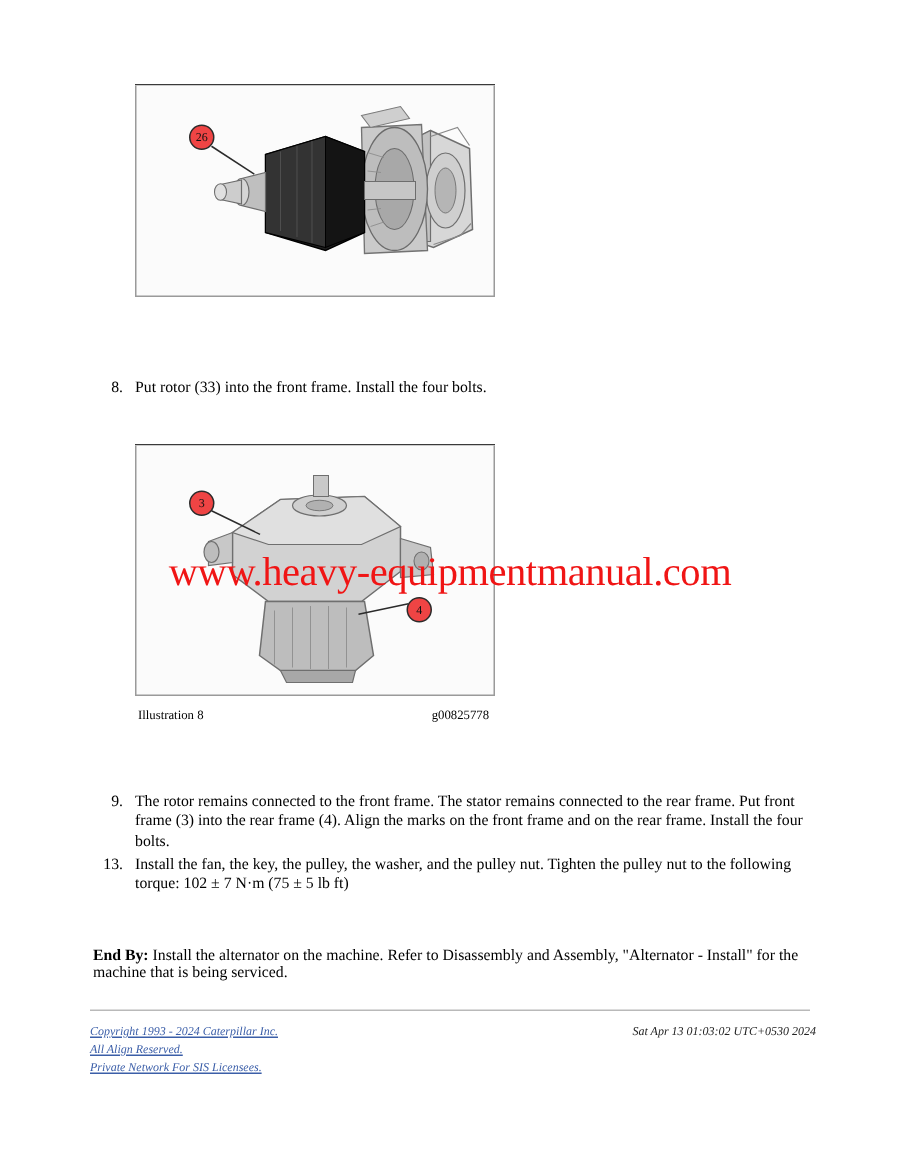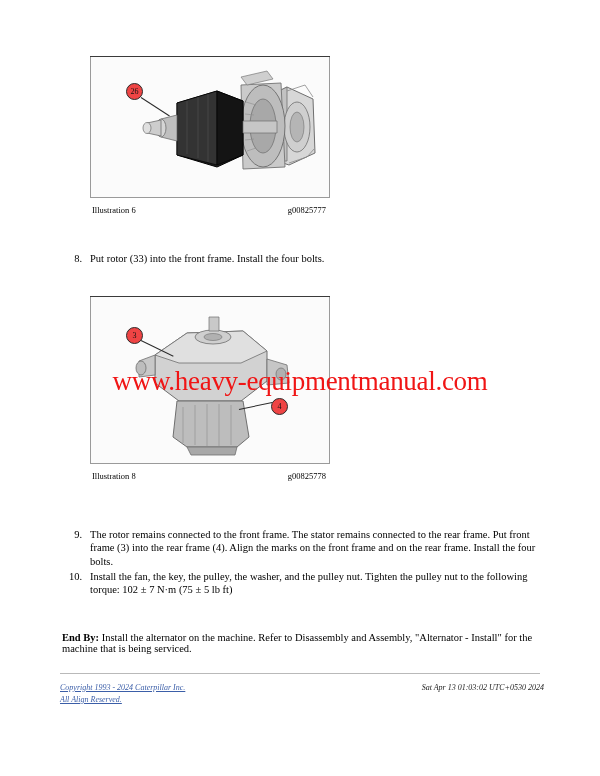--- a/index.html
+++ b/index.html
@@ -207,24 +207,20 @@
         <path d="M56 66 L70 63 L70 79 L56 76 Z" fill="#cdcdcd" stroke="#6d6d6d" stroke-width="0.8"></path>
         <ellipse cx="56" cy="71" rx="4" ry="5.5" fill="#e0e0e0" stroke="#6d6d6d" stroke-width="0.7"></ellipse>
 
         <path d="M152 64 L186 64 L186 76 L152 76 Z" fill="#c6c6c6" stroke="#6d6d6d" stroke-width="0.7"></path>
 
         <path d="M150 20 L176 14 L182 22 L156 28 Z" fill="#cfcfcf" stroke="#7a7a7a" stroke-width="0.7"></path>
       </svg>
       <div class="callout" style="left:35px; top:26px;">26</div>
       <div class="leader" style="left:50px; top:40px; width:34px; transform:rotate(33deg); transform-origin:left center;"></div>
     </div>
-    <div class="fig-caption">
-      <span class="left">Illustration 6</span>
-      <span class="right">g00825777</span>
-    </div>
   </div>
 
   <div class="step" style="left:62px; top:252px; width:478px;">
     <span class="num">8.</span>
     <span class="txt">Put rotor (33) into the front frame. Install the four bolts.</span>
   </div>
 
   <div class="figure" style="top:296px;">
     <div class="fig-rule"></div>
     <div class="fig-frame" style="height:166px;">
@@ -264,35 +260,38 @@
       <span class="right">g00825778</span>
     </div>
   </div>
 
   <div class="step" style="left:62px; top:528px; width:478px;">
     <span class="num">9.</span>
     <span class="txt">The rotor remains connected to the front frame. The stator remains connected to the rear frame. Put front frame (3) into the rear frame (4). Align the marks on the front frame and on the rear frame. Install the four bolts.</span>
   </div>
 
   <div class="step" style="left:62px; top:570px; width:478px;">
-    <span class="num">10.</span>
+    <span class="num">13.</span>
     <span class="txt">Install the fan, the key, the pulley, the washer, and the pulley nut. Tighten the pulley nut to the following torque: 102 ± 7 N·m (75 ± 5 lb ft)</span>
   </div>
 
 
   <div class="endby">
     <b>End By:</b><span> Install the alternator on the machine. Refer to Disassembly and Assembly, "Alternator - Install" for the machine that is being serviced.</span>
   </div>
 
   <div class="footer-rule"></div>
   <div class="footer">
     <div class="line">
       <span class="u">Copyright 1993 - 2024 Caterpillar Inc.</span>
       <span class="date">Sat Apr 13 01:03:02 UTC+0530 2024</span>
     </div>
     <div class="line">
       <span class="u">All Align Reserved.</span>
     </div>
+    <div class="line">
+      <span class="u">Private Network For SIS Licensees.</span>
+    </div>
   </div>
 
   <div class="watermark">www.heavy-equipmentmanual.com</div>
 
 </div>
 
 </body></html>

